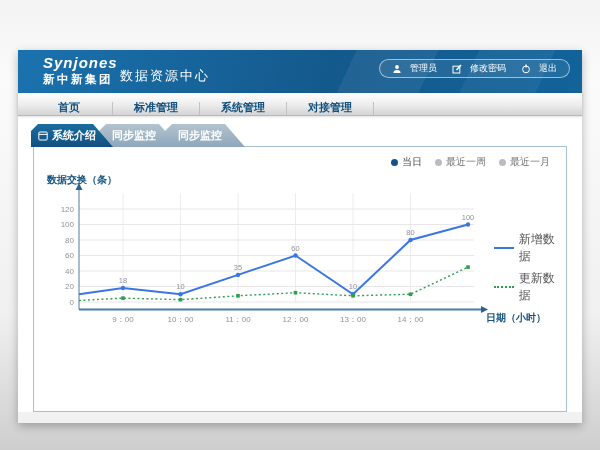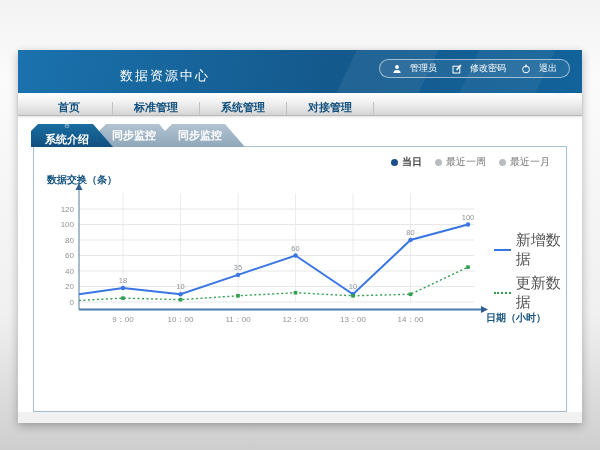--- a/index.html
+++ b/index.html
@@ -27,57 +27,61 @@
     padding-left:8px;box-sizing:border-box;
     background:linear-gradient(180deg,#ffffff 0%,#ececec 55%,#d4d4d4 100%);
     border-bottom:1px solid #b9b9b9;box-shadow:0 1px 2px rgba(0,0,0,.12);}
   .nav-item{width:86px;text-align:center;font-size:11px;font-weight:bold;color:#11507e;cursor:pointer;}
   .nav-sep{width:1px;height:13px;background:#c2c2c2;}
   
   .tabs{position:absolute;left:13px;top:74px;height:23px;display:flex;}
   .tab{height:23px;display:flex;align-items:center;justify-content:center;gap:4px;
     font-size:11px;font-weight:bold;color:#fff;cursor:pointer;box-sizing:border-box;
     clip-path:polygon(0 100%,0 7px,7px 0,calc(100% - 20px) 0,100% 100%);padding-right:10px;}
-  .tab.active{width:82px;background:linear-gradient(180deg,#1a6da0,#124f80);z-index:3;flex-direction:column;}
+  .tab.active{width:82px;background:linear-gradient(180deg,#1a6da0,#124f80);z-index:3;}
   .tab.inactive{width:80px;margin-left:-14px;background:linear-gradient(180deg,#b3c3d0,#8ea7ba);z-index:2;justify-content:center;}
   .tab.inactive:last-child{z-index:1;}
   
   .panel{position:absolute;left:15px;top:96px;width:534px;height:266px;background:#fff;
     border:1px solid #a8c0d4;box-sizing:border-box;}
   
   .radio-group{position:absolute;top:8px;right:16px;display:flex;gap:13px;}
   .radio{display:flex;align-items:center;gap:4px;font-size:10px;color:#777;cursor:pointer;}
   .radio .dot{width:7px;height:7px;border-radius:50%;background:#b9bdc2;}
-  .radio.selected{color:#444;font-weight:bold;}
+  .radio.selected{color:#444;}
   .radio.selected .dot{background:#1b4f8a;}
   
   #chart-svg{position:absolute;left:0;top:0;}
   svg text{font-family:"Liberation Sans","DejaVu Sans",sans-serif;}
   .tick{font-size:8px;fill:#8e9398;}
   .pt-label{font-size:7.5px;fill:#8e9398;}
   .axis-title{font-size:10px;font-weight:bold;fill:#14537f;}
   
   .legend{position:absolute;left:460px;top:84px;display:flex;flex-direction:column;gap:5px;}
-  .legend-item{display:flex;align-items:center;gap:5px;font-size:15px;color:#555;cursor:pointer;}
+  .legend-item{display:flex;align-items:center;gap:5px;font-size:12px;color:#555;cursor:pointer;}
   .sw{width:20px;height:0;}
   .sw.solid{border-top:2px solid #3a76e3;}
   .sw.dotted{border-top:2px dotted #2f9e4f;}
   
   .footnote{position:absolute;left:24px;top:208px;right:16px;font-size:8px;color:#949494;letter-spacing:0;}
   .footnote .note-label{color:#d9342b;font-weight:bold;}
   
   .pg-footer{position:absolute;left:0;bottom:0;width:100%;height:11px;background:#f1f1f1;}
 </style>
 </head>
 <body>
 
 <div id="stage">
   <div id="page">
 
     <div class="hd">
+      <div class="logo">
+        <div class="l1">Synjones</div>
+        <div class="l2">新中新集团</div>
+      </div>
       <div class="app-title">数据资源中心</div>
       <div class="pill">
         <div class="itm">
           <svg width="10" height="10" viewBox="0 0 10 10">
             <circle cx="5" cy="3" r="1.9" fill="#fff"></circle>
               <path d="M1.4,9 a3.6,3.1 0 0 1 7.2,0 z" fill="#fff"></path>
           </svg>
           <span>管理员</span>
         </div>
         <div class="itm">

